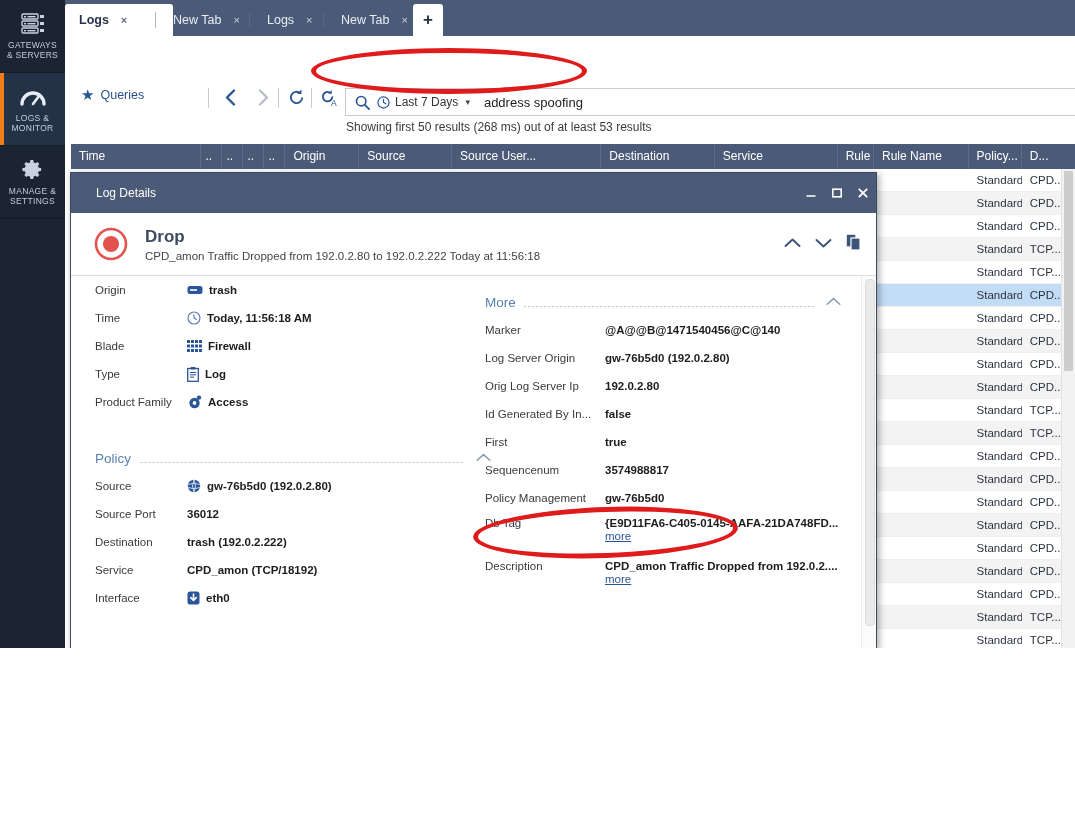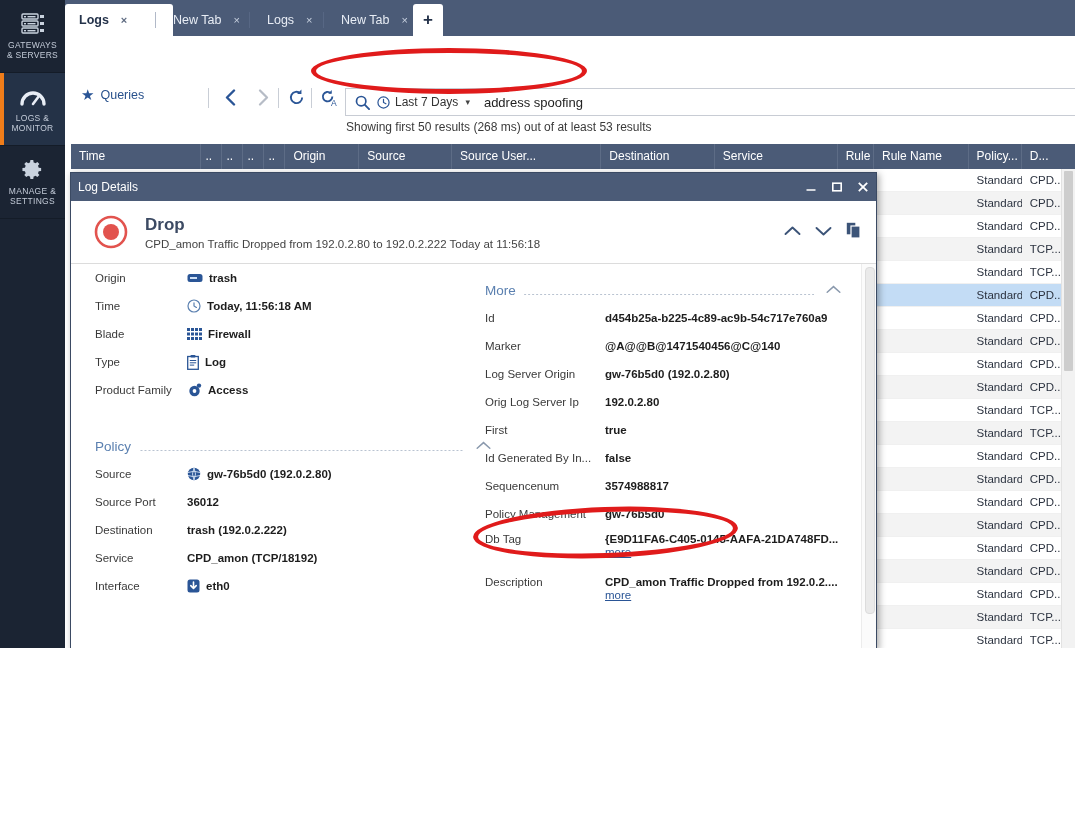--- a/index.html
+++ b/index.html
@@ -126,22 +126,22 @@
   .vthumb{position:absolute;left:2px;top:2px;width:9px;height:200px;background:#cdcdcd;border-radius:1px;}
 
   
   .dialog{
     position:absolute;left:70px;top:172px;width:805px;height:475px;
     background:#fff;border:1px solid #3b4a63;
     box-shadow:2px 2px 7px rgba(0,0,0,.35);
     overflow:hidden;
   }
   .dlg-title{
-    height:28px;background:#4b5b77;color:#fff;font-size:12px;
-    display:flex;align-items:center;padding-left:7px;
+    height:40px;background:#4b5b77;color:#fff;font-size:12px;
+    display:flex;align-items:center;padding-left:25px;
   }
   .dlg-wbtns{margin-left:auto;display:flex;align-items:center;}
   .dlg-wbtns div{
     width:26px;height:24px;display:flex;align-items:center;justify-content:center;
     color:#fff;cursor:pointer;font-size:13px;
   }
   .dlg-head{
     height:62px;border-bottom:1px solid #dcdcdc;display:flex;align-items:center;
     padding:0 14px 0 22px;background:#fff;
   }
@@ -1008,53 +1008,47 @@
           <span class="dots"></span>
           <span class="chev">
             <svg width="15" height="9" viewBox="0 0 15 9">
                 <path d="M1.2 7.2 L7.5 1.6 L13.8 7.2" fill="none" stroke="currentColor" stroke-width="1.5" stroke-linecap="round"></path>
               </svg>
           </span>
         </div>
 
         <div id="more-fields">
             <div class="frow">
-              <span class="k">Id</span>
-              <span class="v">
-                <span>d454b25a-b225-4c89-ac9b-54c717e760a9</span>
-              </span>
-            </div>
-            <div class="frow">
               <span class="k">Marker</span>
               <span class="v">
                 <span>@A@@B@1471540456@C@140</span>
               </span>
             </div>
             <div class="frow">
               <span class="k">Log Server Origin</span>
               <span class="v">
                 <span>gw-76b5d0 (192.0.2.80)</span>
               </span>
             </div>
             <div class="frow">
               <span class="k">Orig Log Server Ip</span>
               <span class="v">
                 <span>192.0.2.80</span>
               </span>
             </div>
             <div class="frow">
+              <span class="k">Id Generated By In...</span>
+              <span class="v">
+                <span>false</span>
+              </span>
+            </div>
+            <div class="frow">
               <span class="k">First</span>
               <span class="v">
                 <span>true</span>
-              </span>
-            </div>
-            <div class="frow">
-              <span class="k">Id Generated By In...</span>
-              <span class="v">
-                <span>false</span>
               </span>
             </div>
             <div class="frow">
               <span class="k">Sequencenum</span>
               <span class="v">
                 <span>3574988817</span>
               </span>
             </div>
             <div class="frow">
               <span class="k">Policy Management</span>

